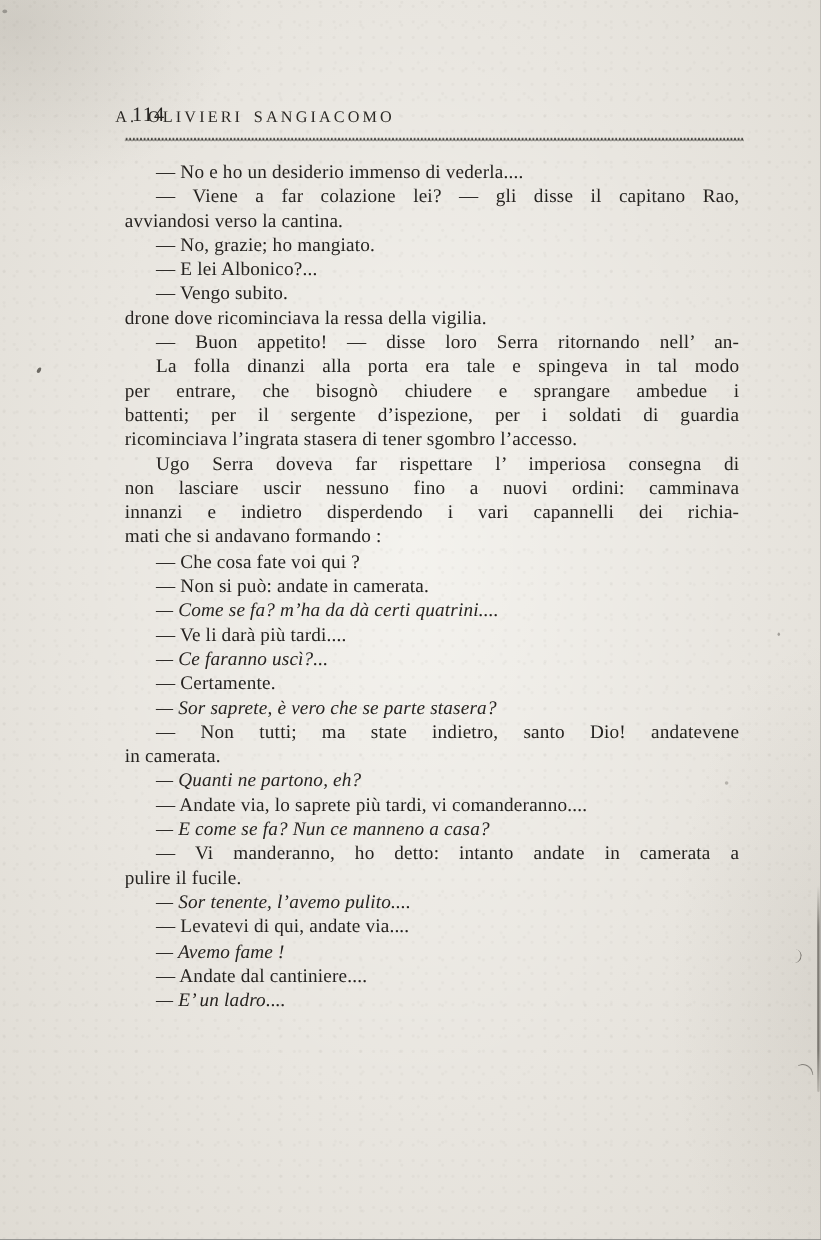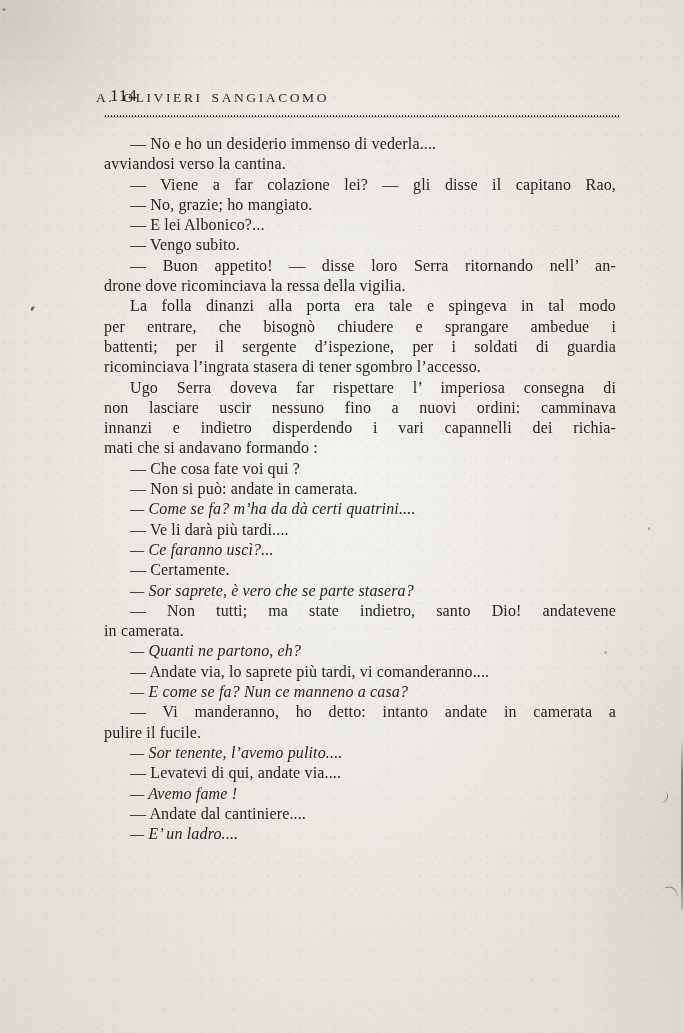--- a/index.html
+++ b/index.html
@@ -129,27 +129,27 @@
 
   <div class="header">
     <span class="pagenum">114</span>
     <span class="runhead">A. OLIVIERI SANGIACOMO</span>
   </div>
 
   <div class="rule"></div>
 
   <div class="body-col">
       <div class="ln indent">— No e ho un desiderio immenso di vederla....</div>
+      <div class="ln indent just">— Viene a far colazione lei? — gli disse il capitano Rao,</div>
       <div class="ln">avviandosi verso la cantina.</div>
-      <div class="ln indent just">— Viene a far colazione lei? — gli disse il capitano Rao,</div>
       <div class="ln indent">— No, grazie; ho mangiato.</div>
       <div class="ln indent">— E lei Albonico?...</div>
       <div class="ln indent">— Vengo subito.</div>
+      <div class="ln">drone dove ricominciava la ressa della vigilia.</div>
       <div class="ln indent just">— Buon appetito! — disse loro Serra ritornando nell’ an-</div>
-      <div class="ln">drone dove ricominciava la ressa della vigilia.</div>
       <div class="ln indent just">La folla dinanzi alla porta era tale e spingeva in tal modo</div>
       <div class="ln just">per entrare, che bisognò chiudere e sprangare ambedue i</div>
       <div class="ln just">battenti; per il sergente d’ispezione, per i soldati di guardia</div>
       <div class="ln">ricominciava l’ingrata stasera di tener sgombro l’accesso.</div>
       <div class="ln indent just">Ugo Serra doveva far rispettare l’ imperiosa consegna di</div>
       <div class="ln just">non lasciare uscir nessuno fino a nuovi ordini: camminava</div>
       <div class="ln just">innanzi e indietro disperdendo i vari capannelli dei richia-</div>
       <div class="ln">mati che si andavano formando :</div>
       <div class="ln indent">— Che cosa fate voi qui ?</div>
       <div class="ln indent">— Non si può: andate in camerata.</div>

